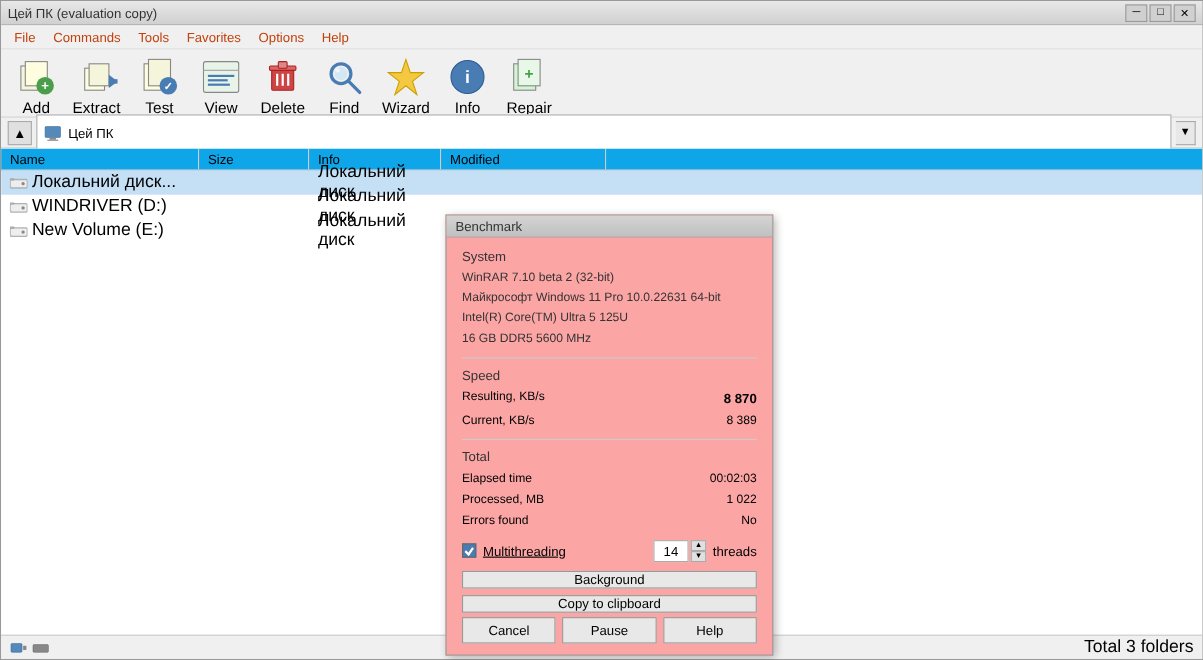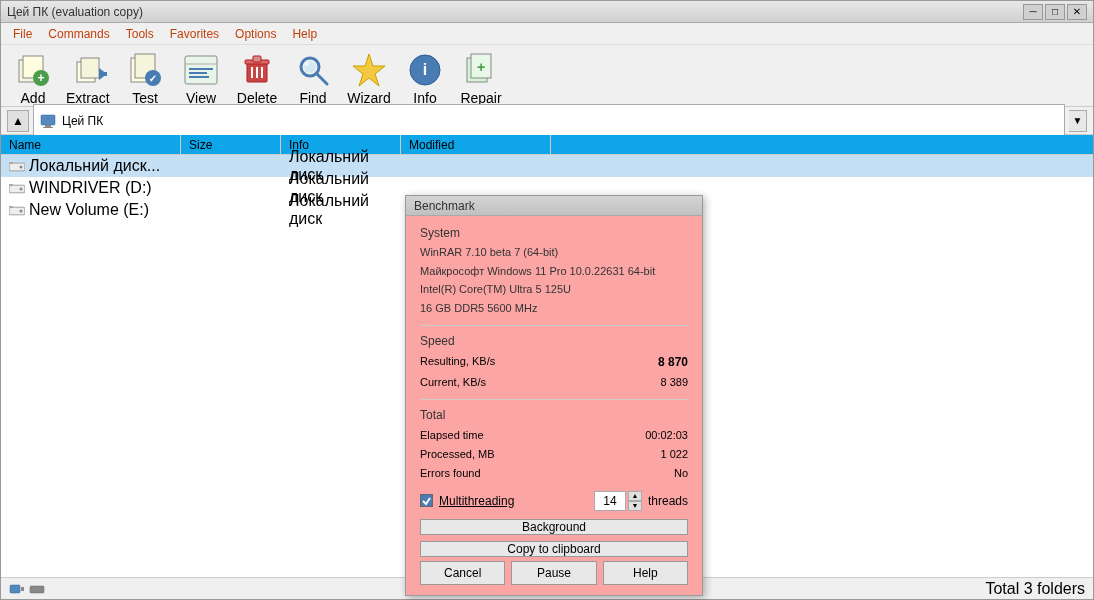--- a/index.html
+++ b/index.html
@@ -529,21 +529,21 @@
 
 </div>
 
 <div class="dialog" style="position: absolute; top: 195px; left: 405px;">
   <div class="dialog-title">
     <span>Benchmark</span>
   </div>
   <div class="dialog-body">
 
     <div class="section-label">System</div>
-    <div class="info-row">WinRAR 7.10 beta 7 (64-bit)</div>
+    <div class="info-row">WinRAR 7.10 beta 2 (32-bit)</div>
     <div class="info-row">Майкрософт Windows 11 Pro 10.0.22631 64-bit</div>
     <div class="info-row">Intel(R) Core(TM) Ultra 5 125U</div>
     <div class="info-row">16 GB DDR5 5600 MHz</div>
 
     <div class="divider"></div>
 
     <div class="speed-section">
       <div class="section-label">Speed</div>
       <div class="speed-row">
         <span>Resulting, KB/s</span>

